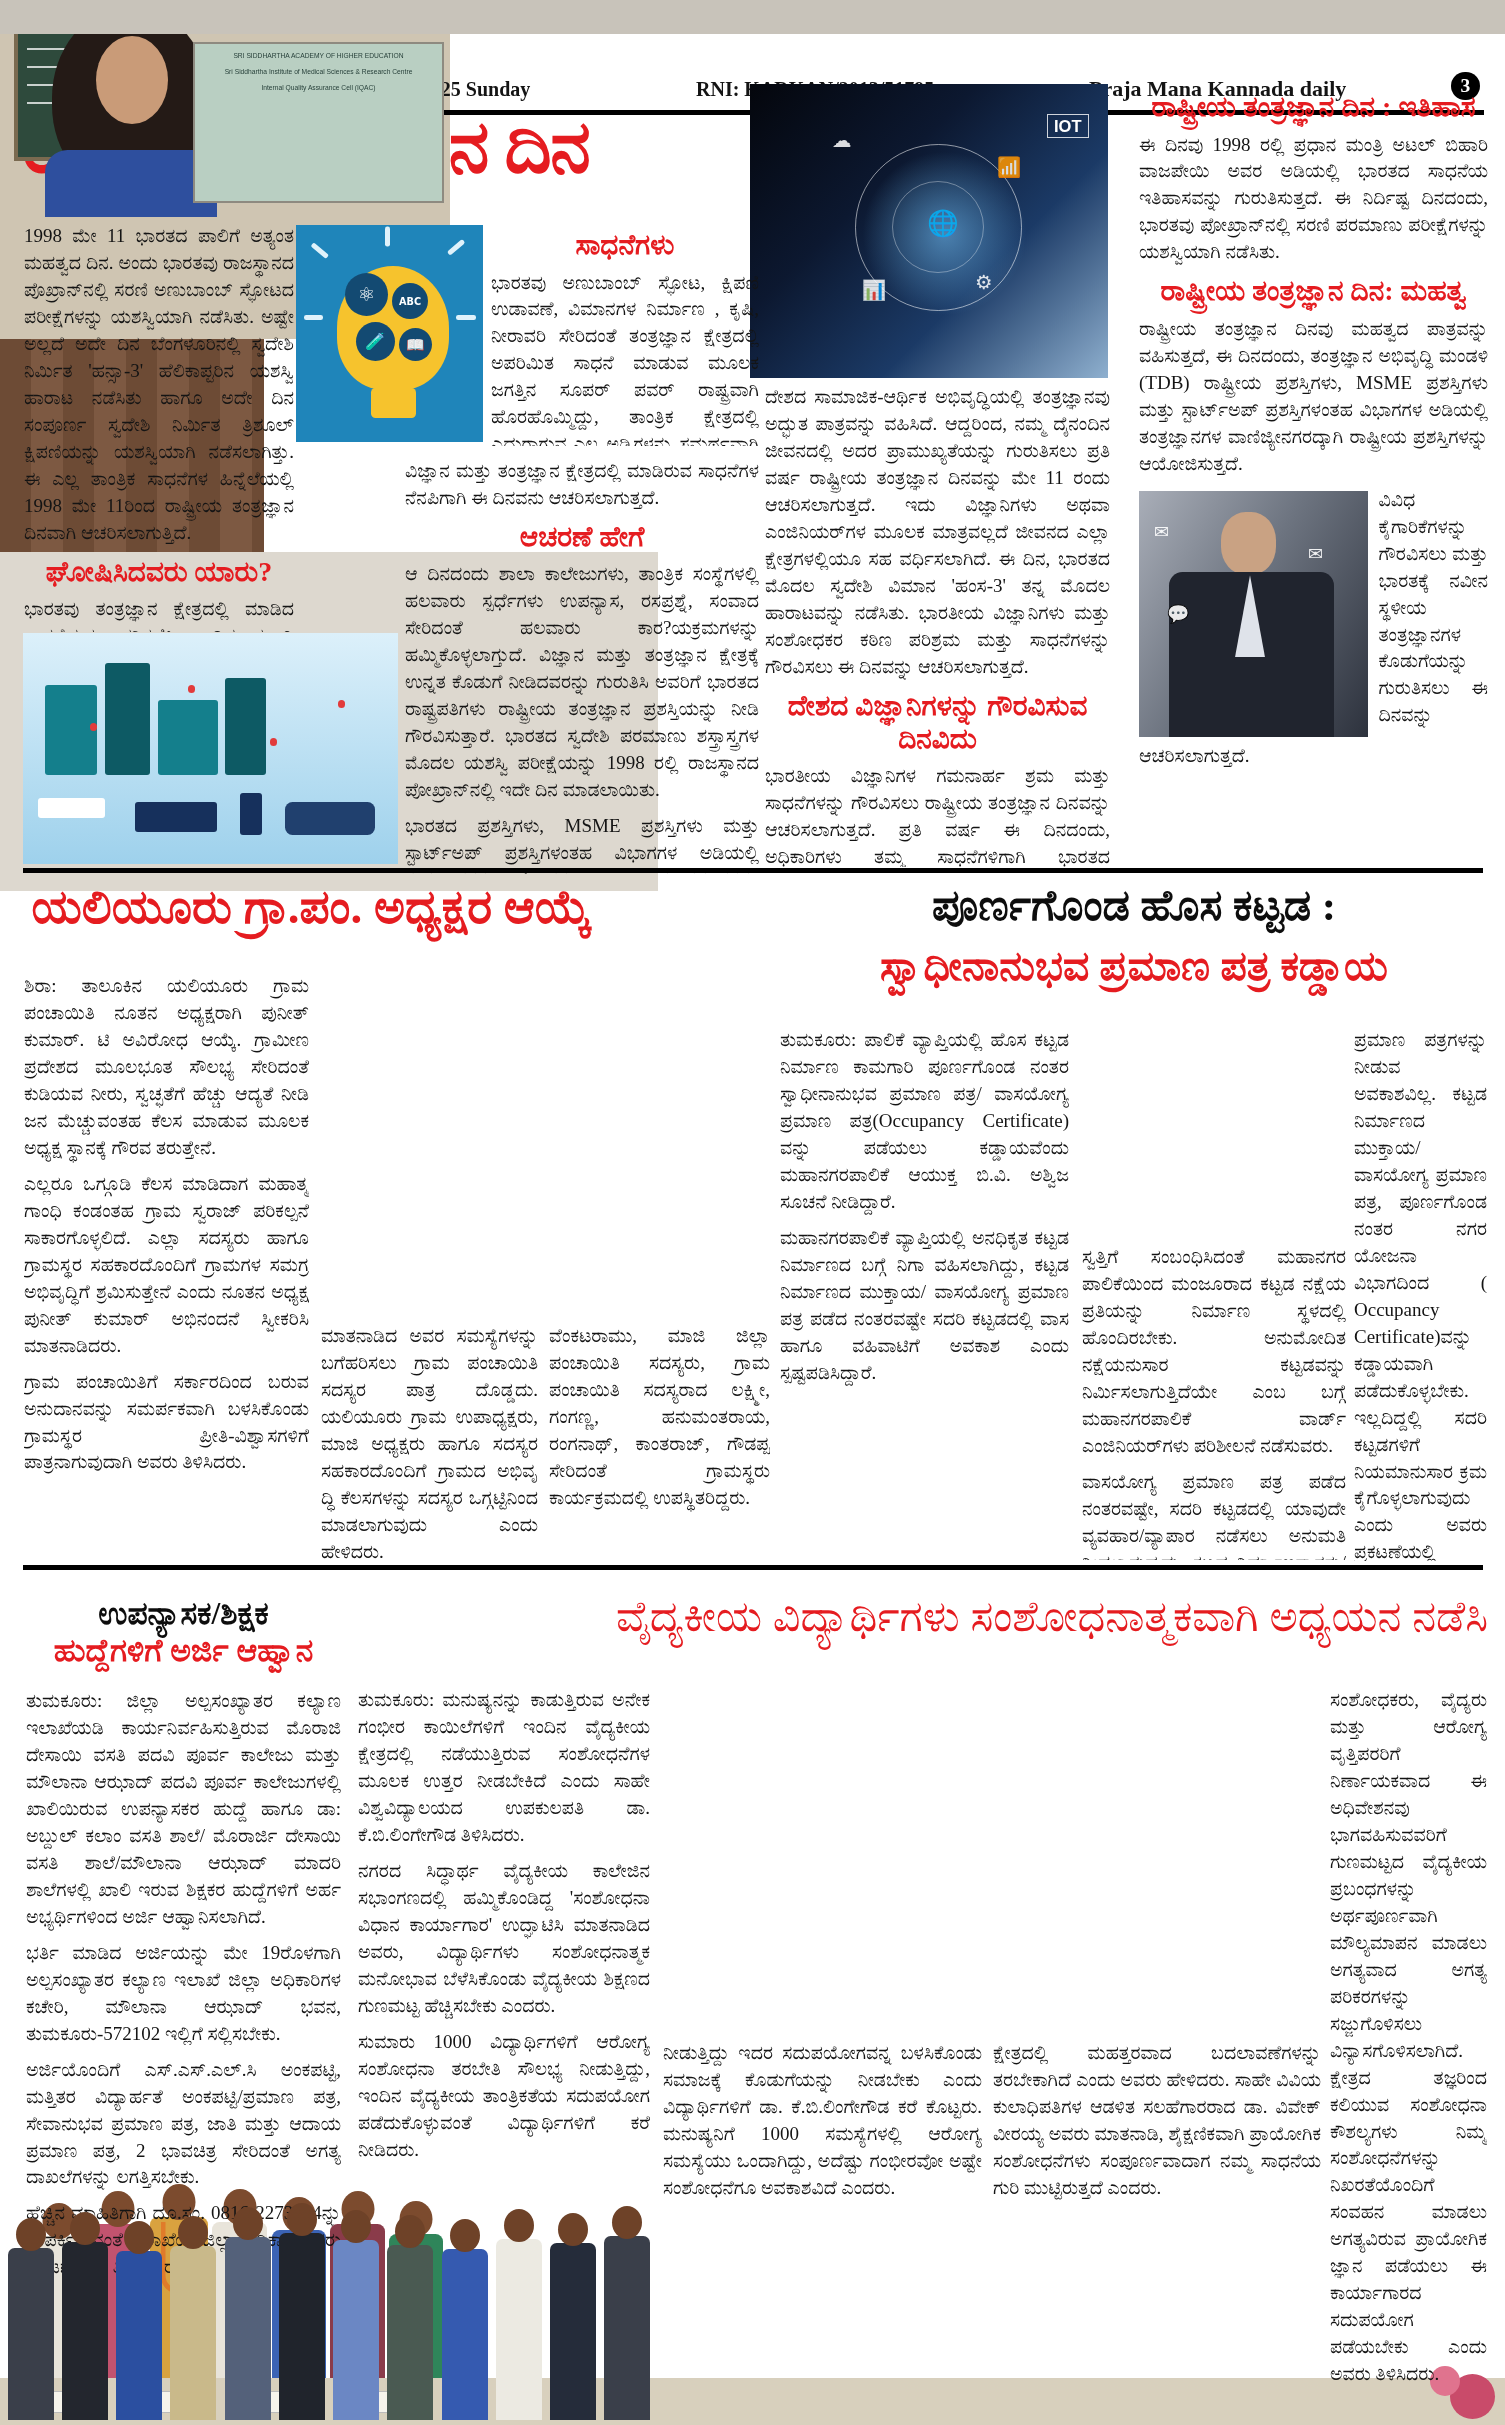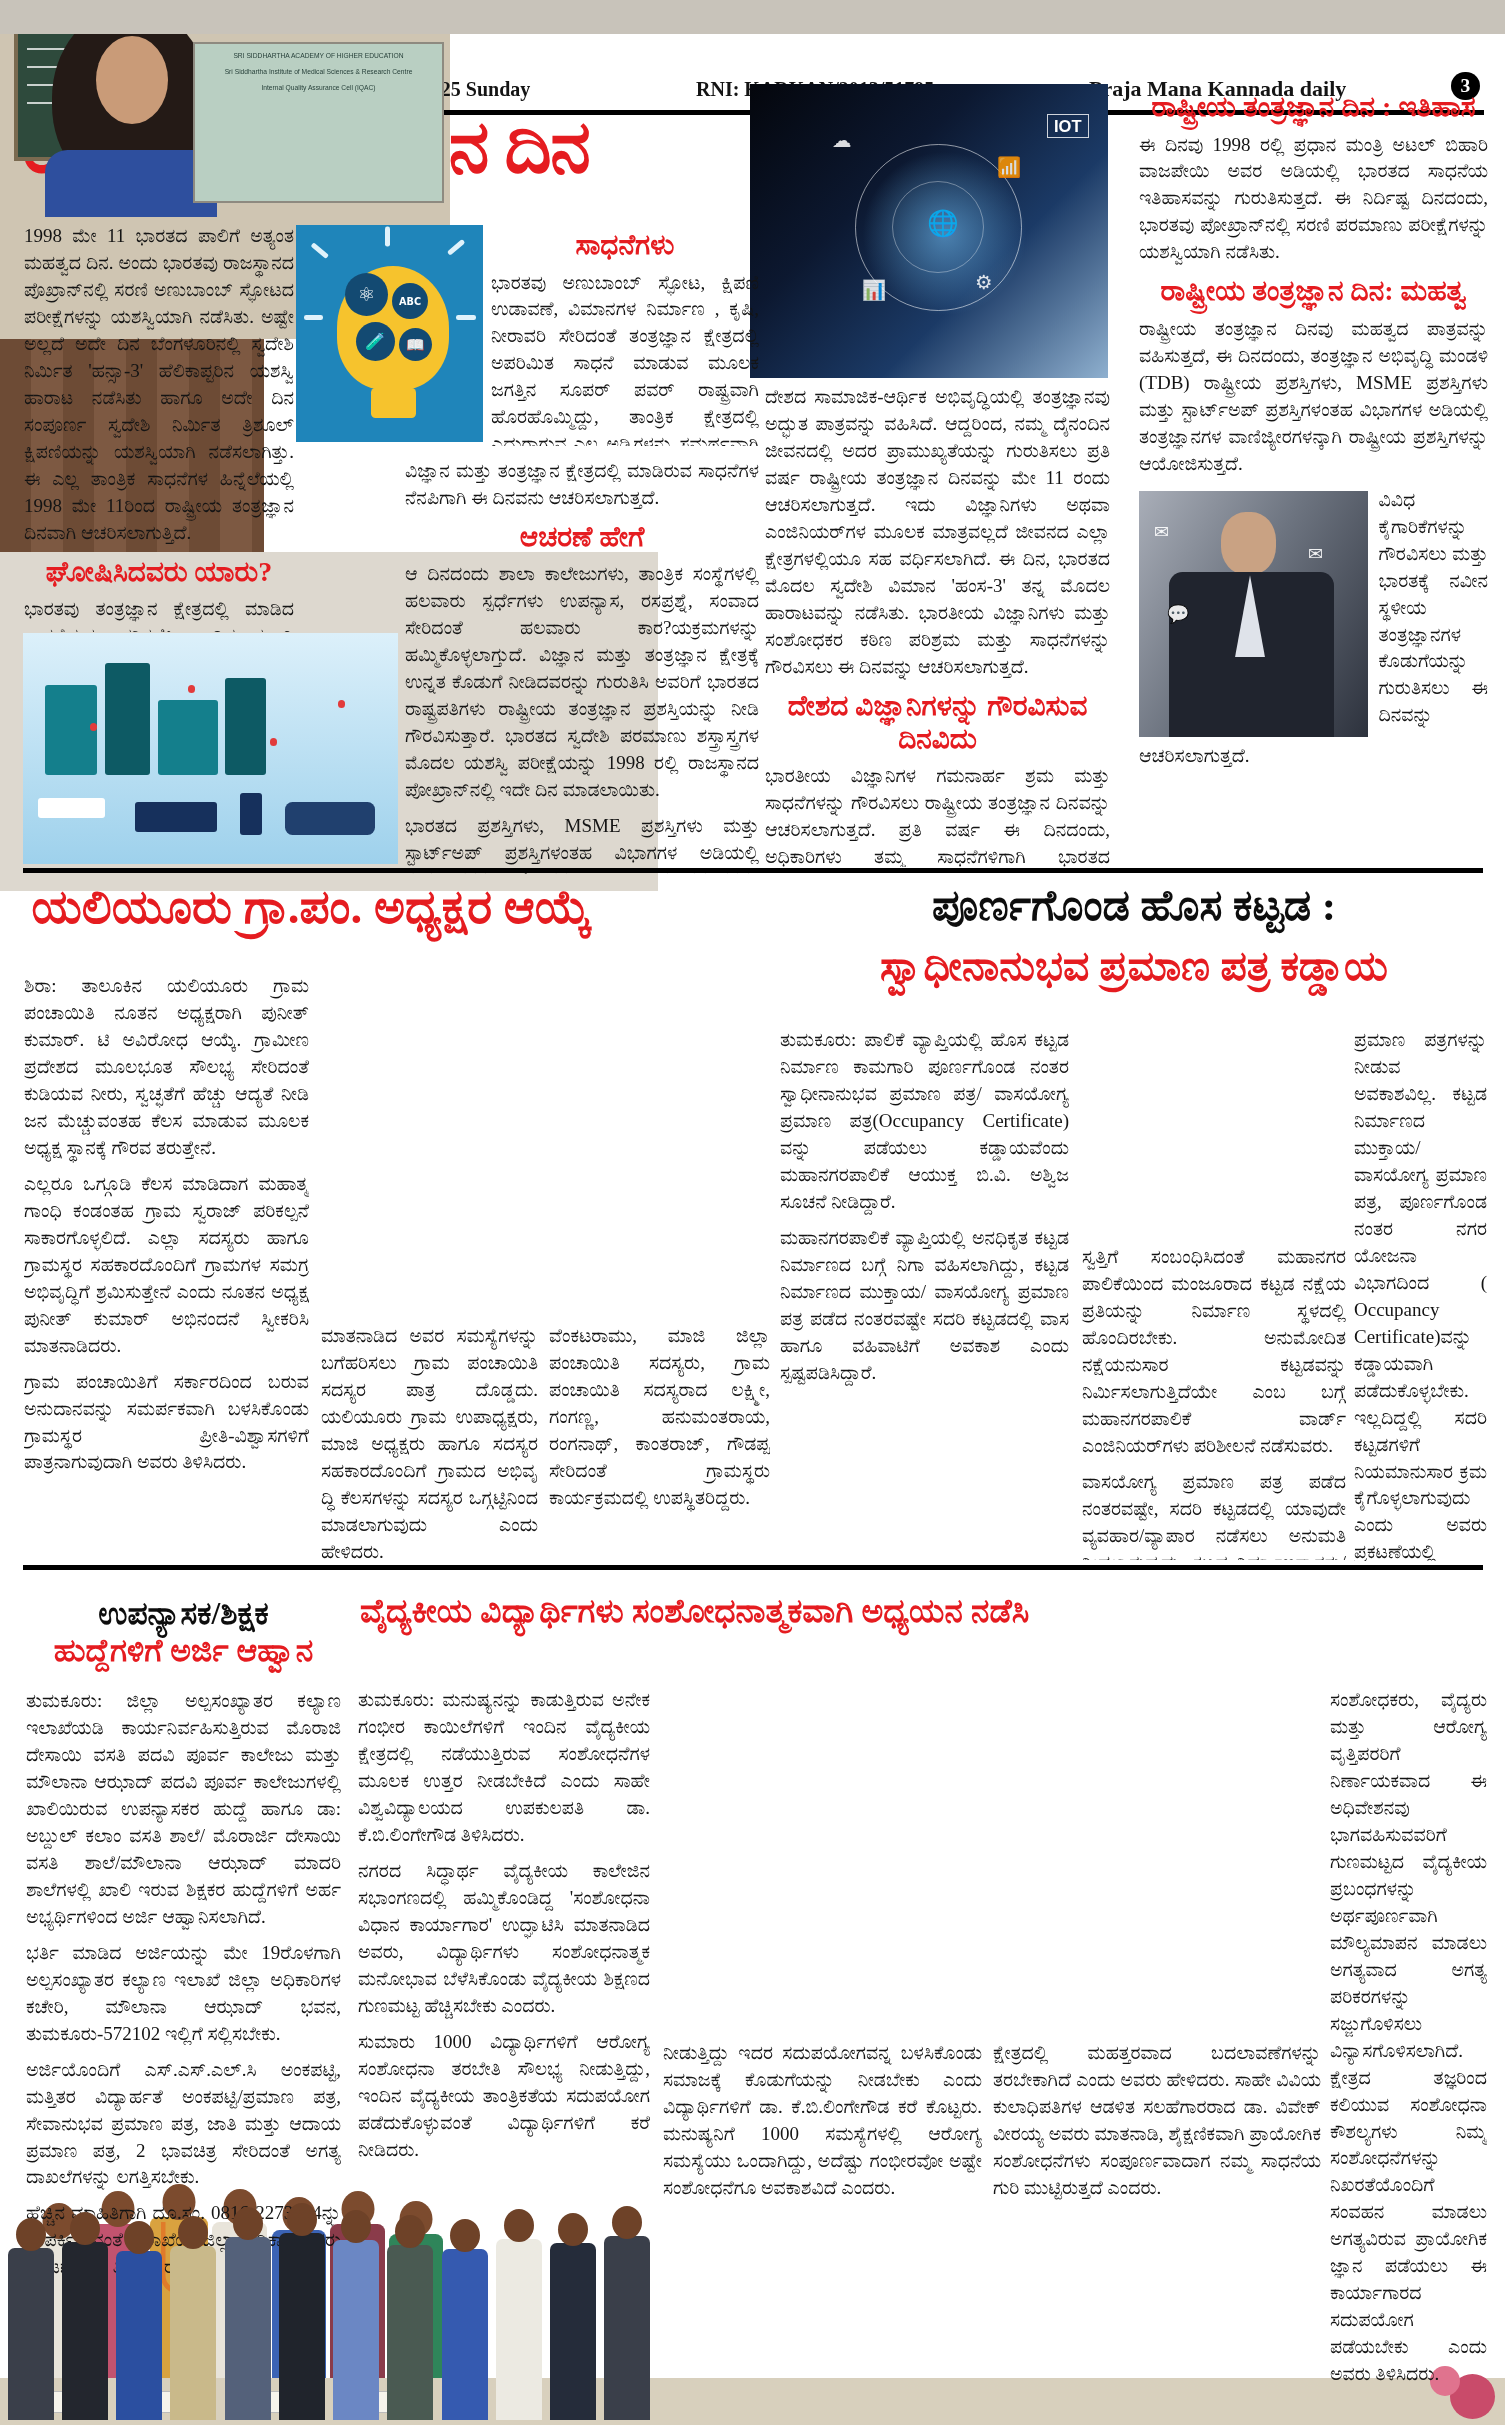--- a/index.html
+++ b/index.html
@@ -194,21 +194,21 @@
   <div class="abs colblock" style="left:765px;top:384px;width:345px;height:483px;">
     <p class="para">ದೇಶದ ಸಾಮಾಜಿಕ-ಆರ್ಥಿಕ ಅಭಿವೃದ್ಧಿಯಲ್ಲಿ ತಂತ್ರಜ್ಞಾನವು ಅದ್ಭುತ ಪಾತ್ರವನ್ನು ವಹಿಸಿದೆ. ಆದ್ದರಿಂದ, ನಮ್ಮ ದೈನಂದಿನ ಜೀವನದಲ್ಲಿ ಅದರ ಪ್ರಾಮುಖ್ಯತೆಯನ್ನು ಗುರುತಿಸಲು ಪ್ರತಿ ವರ್ಷ ರಾಷ್ಟ್ರೀಯ ತಂತ್ರಜ್ಞಾನ ದಿನವನ್ನು ಮೇ 11 ರಂದು ಆಚರಿಸಲಾಗುತ್ತದೆ. ಇದು ವಿಜ್ಞಾನಿಗಳು ಅಥವಾ ಎಂಜಿನಿಯರ್‌ಗಳ ಮೂಲಕ ಮಾತ್ರವಲ್ಲದೆ ಜೀವನದ ಎಲ್ಲಾ ಕ್ಷೇತ್ರಗಳಲ್ಲಿಯೂ ಸಹ ವರ್ಧಿಸಲಾಗಿದೆ. ಈ ದಿನ, ಭಾರತದ ಮೊದಲ ಸ್ವದೇಶಿ ವಿಮಾನ 'ಹಂಸ-3' ತನ್ನ ಮೊದಲ ಹಾರಾಟವನ್ನು ನಡೆಸಿತು. ಭಾರತೀಯ ವಿಜ್ಞಾನಿಗಳು ಮತ್ತು ಸಂಶೋಧಕರ ಕಠಿಣ ಪರಿಶ್ರಮ ಮತ್ತು ಸಾಧನೆಗಳನ್ನು ಗೌರವಿಸಲು ಈ ದಿನವನ್ನು ಆಚರಿಸಲಾಗುತ್ತದೆ.</p>
     <div class="redhead h-col">ದೇಶದ ವಿಜ್ಞಾನಿಗಳನ್ನು ಗೌರವಿಸುವ ದಿನವಿದು</div>
     <p class="para">ಭಾರತೀಯ ವಿಜ್ಞಾನಿಗಳ ಗಮನಾರ್ಹ ಶ್ರಮ ಮತ್ತು ಸಾಧನೆಗಳನ್ನು ಗೌರವಿಸಲು ರಾಷ್ಟ್ರೀಯ ತಂತ್ರಜ್ಞಾನ ದಿನವನ್ನು ಆಚರಿಸಲಾಗುತ್ತದೆ. ಪ್ರತಿ ವರ್ಷ ಈ ದಿನದಂದು, ಅಧಿಕಾರಿಗಳು ತಮ್ಮ ಸಾಧನೆಗಳಿಗಾಗಿ ಭಾರತದ ವಿಜ್ಞಾನಿಗಳನ್ನು ಗೌರವಿಸುತ್ತಾರೆ. ತಾಂತ್ರಿಕ ಬೆಳವಣಿಗೆಯು ಸುತ್ತಮುತ್ತಲಿನ ವಿಷಯಗಳನ್ನು ಅಭಿವೃದ್ಧಿಪಡಿಸುವಲ್ಲಿ ಮತ್ತು ನಮ್ಮ ಪ್ರಗತಿಗೆ ನೆರವಾಗಿದೆ. ಪ್ರತಿ ವರ್ಷ, ತಂತ್ರಜ್ಞಾನ ಅಭಿವೃದ್ಧಿ ಮಂಡಳಿ (TDB) ಮೂರು ವಿಭಾಗಗಳಲ್ಲಿ ರಾಷ್ಟ್ರೀಯ</p>
   </div>
 
   <div class="abs colblock" style="left:1139px;top:88px;width:349px;height:778px;">
     <div class="redhead h-col">ರಾಷ್ಟ್ರೀಯ ತಂತ್ರಜ್ಞಾನ ದಿನ : ಇತಿಹಾಸ</div>
     <p class="para">ಈ ದಿನವು 1998 ರಲ್ಲಿ ಪ್ರಧಾನ ಮಂತ್ರಿ ಅಟಲ್ ಬಿಹಾರಿ ವಾಜಪೇಯಿ ಅವರ ಅಡಿಯಲ್ಲಿ ಭಾರತದ ಸಾಧನೆಯ ಇತಿಹಾಸವನ್ನು ಗುರುತಿಸುತ್ತದೆ. ಈ ನಿರ್ದಿಷ್ಟ ದಿನದಂದು, ಭಾರತವು ಪೋಖ್ರಾನ್‌ನಲ್ಲಿ ಸರಣಿ ಪರಮಾಣು ಪರೀಕ್ಷೆಗಳನ್ನು ಯಶಸ್ವಿಯಾಗಿ ನಡೆಸಿತು.</p>
     <div class="redhead h-col">ರಾಷ್ಟ್ರೀಯ ತಂತ್ರಜ್ಞಾನ ದಿನ: ಮಹತ್ವ</div>
-    <p class="para">ರಾಷ್ಟ್ರೀಯ ತಂತ್ರಜ್ಞಾನ ದಿನವು ಮಹತ್ವದ ಪಾತ್ರವನ್ನು ವಹಿಸುತ್ತದೆ, ಈ ದಿನದಂದು, ತಂತ್ರಜ್ಞಾನ ಅಭಿವೃದ್ಧಿ ಮಂಡಳಿ (TDB) ರಾಷ್ಟ್ರೀಯ ಪ್ರಶಸ್ತಿಗಳು, MSME ಪ್ರಶಸ್ತಿಗಳು ಮತ್ತು ಸ್ಟಾರ್ಟ್‌ಅಪ್ ಪ್ರಶಸ್ತಿಗಳಂತಹ ವಿಭಾಗಗಳ ಅಡಿಯಲ್ಲಿ ತಂತ್ರಜ್ಞಾನಗಳ ವಾಣಿಜ್ಯೀರಗಳನ್ಕಾಗಿ ರಾಷ್ಟ್ರೀಯ ಪ್ರಶಸ್ತಿಗಳನ್ನು ಆಯೋಜಿಸುತ್ತದೆ.</p>
+    <p class="para">ರಾಷ್ಟ್ರೀಯ ತಂತ್ರಜ್ಞಾನ ದಿನವು ಮಹತ್ವದ ಪಾತ್ರವನ್ನು ವಹಿಸುತ್ತದೆ, ಈ ದಿನದಂದು, ತಂತ್ರಜ್ಞಾನ ಅಭಿವೃದ್ಧಿ ಮಂಡಳಿ (TDB) ರಾಷ್ಟ್ರೀಯ ಪ್ರಶಸ್ತಿಗಳು, MSME ಪ್ರಶಸ್ತಿಗಳು ಮತ್ತು ಸ್ಟಾರ್ಟ್‌ಅಪ್ ಪ್ರಶಸ್ತಿಗಳಂತಹ ವಿಭಾಗಗಳ ಅಡಿಯಲ್ಲಿ ತಂತ್ರಜ್ಞಾನಗಳ ವಾಣಿಜ್ಯೀನಗರದ್ಕಾಗಿ ರಾಷ್ಟ್ರೀಯ ಪ್ರಶಸ್ತಿಗಳನ್ನು ಆಯೋಜಿಸುತ್ತದೆ.</p>
     <div id="s1-man-photo">
       <div class="man-head"></div>
       <div class="man-body"></div>
       <div class="man-shirt"></div>
       <span class="mail-glyph" style="left:15px;top:30px;">✉</span>
       <span class="mail-glyph" style="left:169px;top:52px;">✉</span>
       <span class="mail-glyph" style="left:28.5px;top:112px;">💬</span>
     </div>
     <p class="para">ವಿವಿಧ ಕೈಗಾರಿಕೆಗಳನ್ನು ಗೌರವಿಸಲು ಮತ್ತು ಭಾರತಕ್ಕೆ ನವೀನ ಸ್ಥಳೀಯ ತಂತ್ರಜ್ಞಾನಗಳ ಕೊಡುಗೆಯನ್ನು ಗುರುತಿಸಲು ಈ ದಿನವನ್ನು ಆಚರಿಸಲಾಗುತ್ತದೆ.</p>
 
@@ -297,21 +297,21 @@
 
   <div class="abs blackhead" style="left:26px;top:1588px;width:315px;font-size:31.5px;margin-top:8px;">ಉಪನ್ಯಾಸಕ/ಶಿಕ್ಷಕ</div>
   <div class="abs" style="left:26px;top:1633px;width:315px;font-size:31.5px;font-weight:bold;color:var(--red);text-align:center;">ಹುದ್ದೆಗಳಿಗೆ ಅರ್ಜಿ ಆಹ್ವಾನ</div>
   <div class="abs colblock" style="left:26px;top:1688px;width:315px;height:718px;">
     <p class="para">ತುಮಕೂರು: ಜಿಲ್ಲಾ ಅಲ್ಪಸಂಖ್ಯಾತರ ಕಲ್ಯಾಣ ಇಲಾಖೆಯಡಿ ಕಾರ್ಯನಿರ್ವಹಿಸುತ್ತಿರುವ ಮೊರಾಜಿ ದೇಸಾಯಿ ವಸತಿ ಪದವಿ ಪೂರ್ವ ಕಾಲೇಜು ಮತ್ತು ಮೌಲಾನಾ ಆಝಾದ್ ಪದವಿ ಪೂರ್ವ ಕಾಲೇಜುಗಳಲ್ಲಿ ಖಾಲಿಯಿರುವ ಉಪನ್ಯಾಸಕರ ಹುದ್ದೆ ಹಾಗೂ ಡಾ: ಅಬ್ದುಲ್ ಕಲಾಂ ವಸತಿ ಶಾಲೆ/ ಮೊರಾರ್ಜಿ ದೇಸಾಯಿ ವಸತಿ ಶಾಲೆ/ಮೌಲಾನಾ ಆಝಾದ್ ಮಾದರಿ ಶಾಲೆಗಳಲ್ಲಿ ಖಾಲಿ ಇರುವ ಶಿಕ್ಷಕರ ಹುದ್ದೆಗಳಿಗೆ ಅರ್ಹ ಅಭ್ಯರ್ಥಿಗಳಿಂದ ಅರ್ಜಿ ಆಹ್ವಾನಿಸಲಾಗಿದೆ.</p>
     <p class="para">ಭರ್ತಿ ಮಾಡಿದ ಅರ್ಜಿಯನ್ನು ಮೇ 19ರೊಳಗಾಗಿ ಅಲ್ಪಸಂಖ್ಯಾತರ ಕಲ್ಯಾಣ ಇಲಾಖೆ ಜಿಲ್ಲಾ ಅಧಿಕಾರಿಗಳ ಕಚೇರಿ, ಮೌಲಾನಾ ಆಝಾದ್ ಭವನ, ತುಮಕೂರು-572102 ಇಲ್ಲಿಗೆ ಸಲ್ಲಿಸಬೇಕು.</p>
     <p class="para">ಅರ್ಜಿಯೊಂದಿಗೆ ಎಸ್.ಎಸ್.ಎಲ್.ಸಿ ಅಂಕಪಟ್ಟಿ, ಮತ್ತಿತರ ವಿದ್ಯಾರ್ಹತೆ ಅಂಕಪಟ್ಟಿ/ಪ್ರಮಾಣ ಪತ್ರ, ಸೇವಾನುಭವ ಪ್ರಮಾಣ ಪತ್ರ, ಜಾತಿ ಮತ್ತು ಆದಾಯ ಪ್ರಮಾಣ ಪತ್ರ, 2 ಭಾವಚಿತ್ರ ಸೇರಿದಂತೆ ಅಗತ್ಯ ದಾಖಲೆಗಳನ್ನು ಲಗತ್ತಿಸಬೇಕು.</p>
     <p class="para">ಹೆಚ್ಚಿನ ಮಾಹಿತಿಗಾಗಿ ದೂ.ಸಂ. 0816-2273724ನ್ನು ಸಂಪರ್ಕಿಸುವಂತೆ ಇಲಾಖೆಯ ಜಿಲ್ಲಾ ಅಧಿಕಾರಿ ಅವರು ಪ್ರಕಟಣೆಯಲ್ಲಿ ತಿಳಿಸಿದ್ದಾರೆ.</p>
   </div>
 
-  <div class="abs" style="left:360px;top:1594px;width:1128px;font-size:33px;font-weight:bold;color:var(--red);text-align:left;line-height:1.05;">ವೈದ್ಯಕೀಯ ವಿದ್ಯಾರ್ಥಿಗಳು ಸಂಶೋಧನಾತ್ಮಕವಾಗಿ ಅಧ್ಯಯನ ನಡೆಸಿ</div>
+  <div class="abs" style="left:360px;top:1594px;width:1128px;font-size:43px;font-weight:normal;color:var(--red);text-align:right;line-height:1.05;">ವೈದ್ಯಕೀಯ ವಿದ್ಯಾರ್ಥಿಗಳು ಸಂಶೋಧನಾತ್ಮಕವಾಗಿ ಅಧ್ಯಯನ ನಡೆಸಿ</div>
 
   <div class="abs colblock" style="left:358px;top:1687px;width:292px;height:712px;">
     <p class="para">ತುಮಕೂರು: ಮನುಷ್ಯನನ್ನು ಕಾಡುತ್ತಿರುವ ಅನೇಕ ಗಂಭೀರ ಕಾಯಿಲೆಗಳಿಗೆ ಇಂದಿನ ವೈದ್ಯಕೀಯ ಕ್ಷೇತ್ರದಲ್ಲಿ ನಡೆಯುತ್ತಿರುವ ಸಂಶೋಧನೆಗಳ ಮೂಲಕ ಉತ್ತರ ನೀಡಬೇಕಿದೆ ಎಂದು ಸಾಹೇ ವಿಶ್ವವಿದ್ಯಾಲಯದ ಉಪಕುಲಪತಿ ಡಾ. ಕೆ.ಬಿ.ಲಿಂಗೇಗೌಡ ತಿಳಿಸಿದರು.</p>
     <p class="para">ನಗರದ ಸಿದ್ಧಾರ್ಥ ವೈದ್ಯಕೀಯ ಕಾಲೇಜಿನ ಸಭಾಂಗಣದಲ್ಲಿ ಹಮ್ಮಿಕೊಂಡಿದ್ದ 'ಸಂಶೋಧನಾ ವಿಧಾನ ಕಾರ್ಯಾಗಾರ' ಉದ್ಘಾಟಿಸಿ ಮಾತನಾಡಿದ ಅವರು, ವಿದ್ಯಾರ್ಥಿಗಳು ಸಂಶೋಧನಾತ್ಮಕ ಮನೋಭಾವ ಬೆಳೆಸಿಕೊಂಡು ವೈದ್ಯಕೀಯ ಶಿಕ್ಷಣದ ಗುಣಮಟ್ಟ ಹೆಚ್ಚಿಸಬೇಕು ಎಂದರು.</p>
     <p class="para">ಸುಮಾರು 1000 ವಿದ್ಯಾರ್ಥಿಗಳಿಗೆ ಆರೋಗ್ಯ ಸಂಶೋಧನಾ ತರಬೇತಿ ಸೌಲಭ್ಯ ನೀಡುತ್ತಿದ್ದು, ಇಂದಿನ ವೈದ್ಯಕೀಯ ತಾಂತ್ರಿಕತೆಯ ಸದುಪಯೋಗ ಪಡೆದುಕೊಳ್ಳುವಂತೆ ವಿದ್ಯಾರ್ಥಿಗಳಿಗೆ ಕರೆ ನೀಡಿದರು.</p>
   </div>
 
   <div id="s5-photo">
     <div id="s5-ceil"></div>
     <div id="s5-screen">

